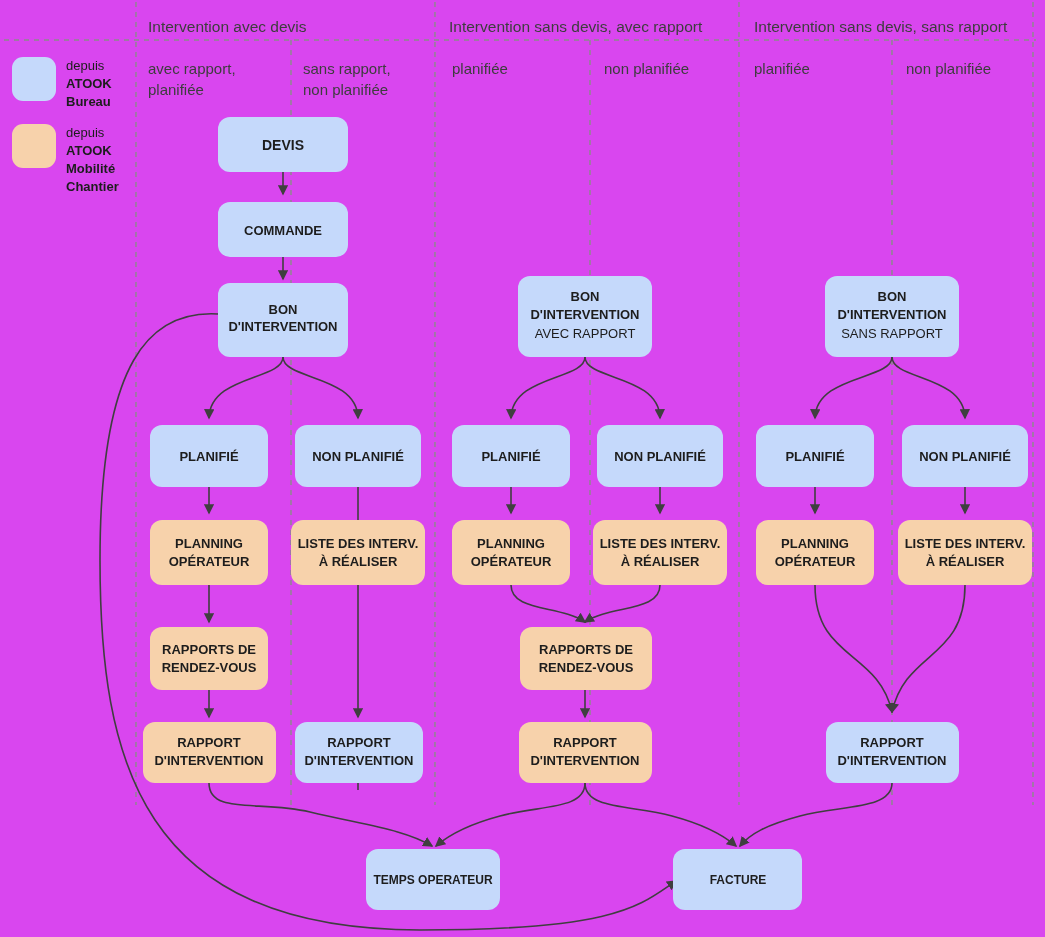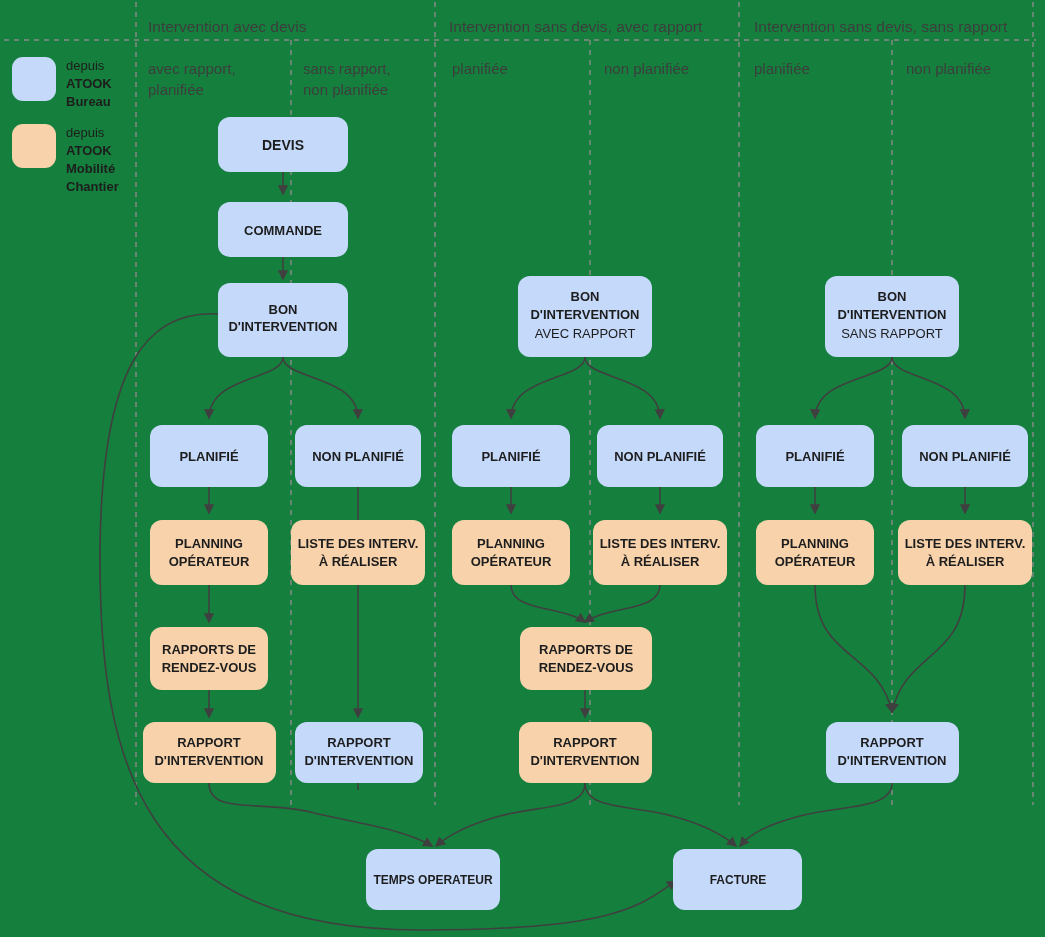--- a/index.html
+++ b/index.html
@@ -1,17 +1,17 @@
 <!DOCTYPE html>
 <html><head>
 <meta charset="utf-8">
 <style>
   html,body{margin:0;padding:0;background:#ffffff;}
   body{width:1045px;height:937px;font-family:"Liberation Sans",sans-serif;}
-  #stage{position:relative;width:1045px;height:937px;overflow:hidden;background:#15803d;}
+  #stage{position:relative;width:1045px;height:937px;overflow:hidden;background:#d946ef;}
   svg#canvas{position:absolute;left:0;top:0;width:1045px;height:937px;}
   .node-label{font-family:"Liberation Sans",sans-serif;font-weight:bold;fill:#1d1d1d;text-anchor:middle;}
   .node-sub{font-family:"Liberation Sans",sans-serif;font-weight:normal;fill:#1d1d1d;text-anchor:middle;}
   .hdr{font-family:"Liberation Sans",sans-serif;font-size:15.5px;fill:#3d3d3d;}
   .sub-hdr{font-family:"Liberation Sans",sans-serif;font-size:15px;fill:#3d3d3d;}
   .leg-reg{font-family:"Liberation Sans",sans-serif;font-size:13px;fill:#1d1d1d;}
   .leg-bold{font-family:"Liberation Sans",sans-serif;font-size:13px;font-weight:bold;fill:#1d1d1d;}
   .divider{stroke:#8a8a8a;stroke-width:1.4;stroke-dasharray:5 5;fill:none;}
   .edge{stroke:#3f3f3f;stroke-width:1.6;fill:none;}
 </style>

